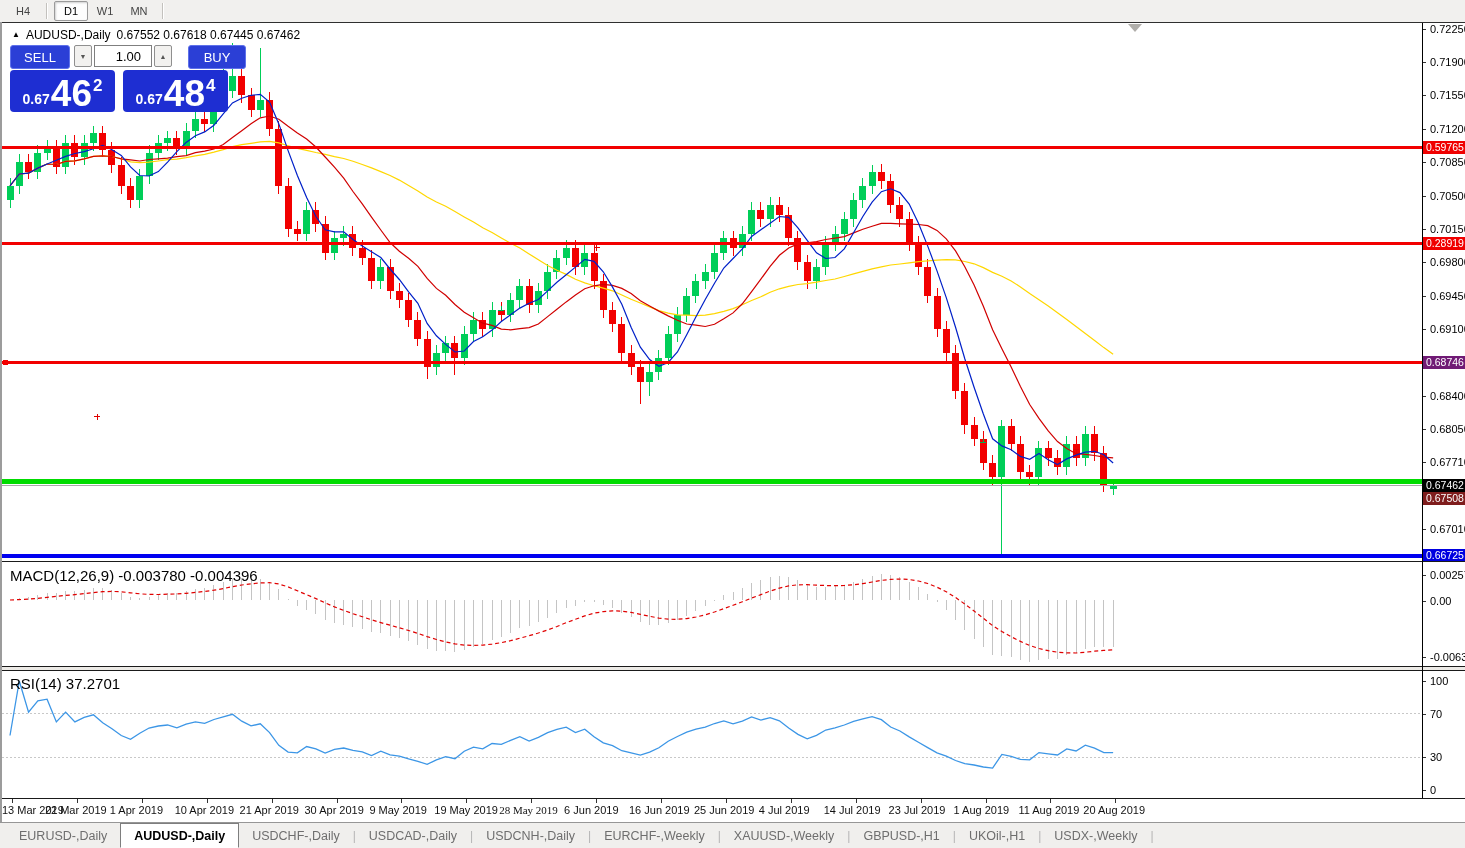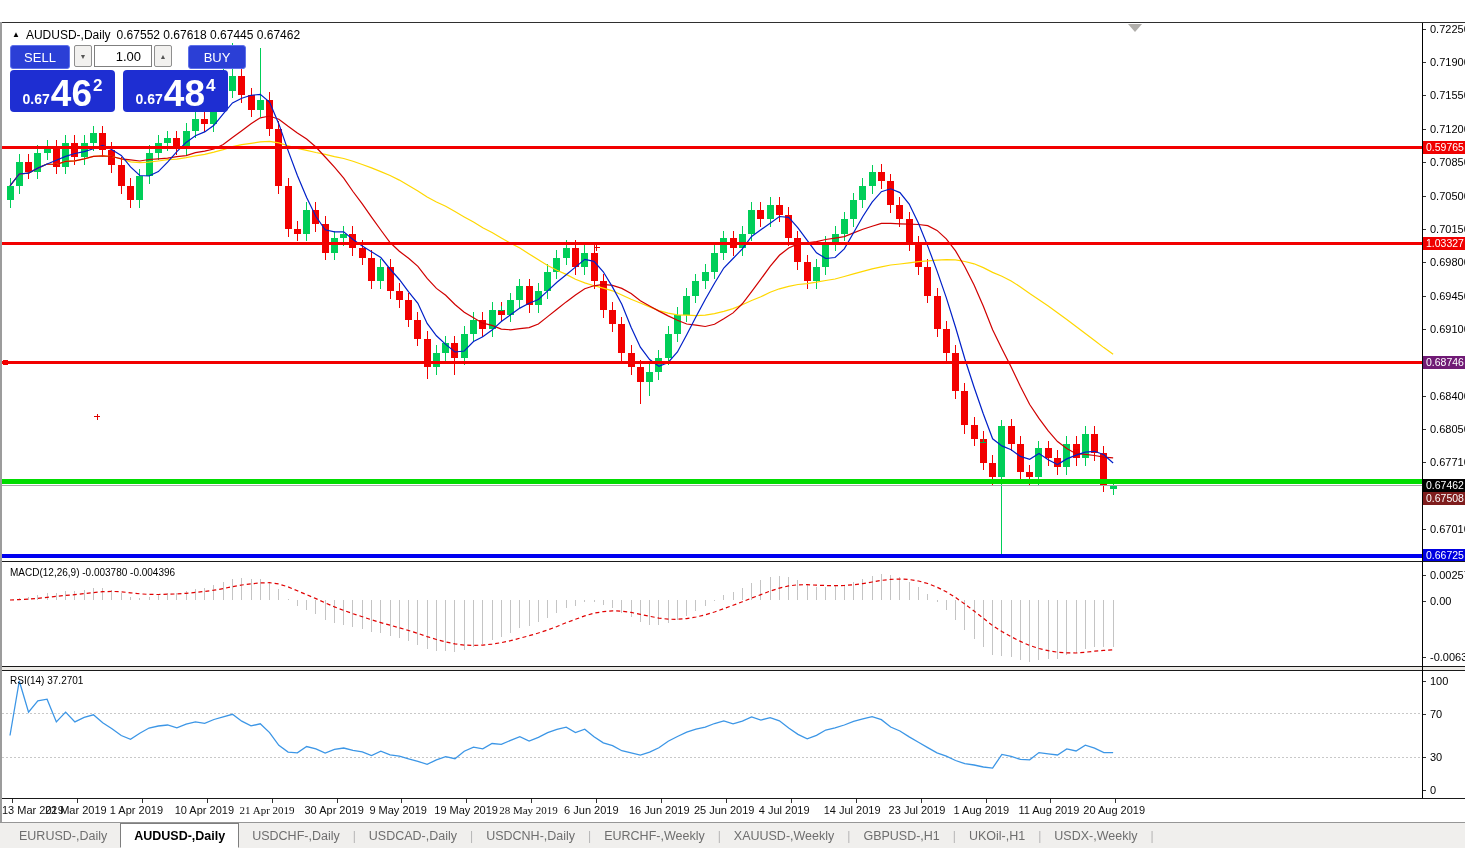--- a/index.html
+++ b/index.html
@@ -44,37 +44,45 @@
   .bp-big{font-size:37px;font-weight:bold;line-height:36px;}
   .bp-sup{font-size:17px;font-weight:bold;margin:0 0 16px 1px;}
   
   .price-axis-main{position:absolute;left:1422px;top:2px;width:43px;height:537px;overflow:hidden;}
   .ptick{position:absolute;left:0;width:4px;height:1px;background:#333;}
   .ptick-label{position:absolute;left:8px;width:40px;font-size:11px;color:#000;}
   .axis-badge{position:absolute;left:1px;width:42px;height:13px;line-height:13px;color:#fff;
               font-size:10.5px;padding-left:3px;box-sizing:border-box;}
   .sub-axis-label{position:absolute;left:1430px;font-size:11px;color:#000;}
   .sub-axis-tick{position:absolute;left:1422px;width:4px;height:1px;background:#333;}
-  .ind-label{position:absolute;left:10px;font-size:10px;color:#000;white-space:nowrap;}
+  .ind-label{position:absolute;left:10px;font-size:15px;color:#000;white-space:nowrap;}
   
   .date-axis{position:absolute;left:0;top:777px;width:1463px;height:22px;background:#fff;}
   .dtick{position:absolute;top:0;width:1px;height:4px;background:#333;}
   .dlabel{position:absolute;top:5px;font-size:11px;color:#111;white-space:nowrap;}
   
   .tabbar{position:absolute;left:0;top:822px;width:1465px;height:26px;background:#f0efed;border-top:1px solid #969696;
           box-sizing:border-box;display:flex;align-items:flex-end;padding-left:6px;}
   .tab{height:25px;display:flex;align-items:center;padding:0 13px;color:#6e6e6e;font-size:12.5px;cursor:pointer;white-space:nowrap;}
   .tab.active{background:#fff;border:1px solid #7e7e7e;border-bottom:1px solid #fff;color:#000;font-weight:bold;box-sizing:border-box;}
   .pipe{color:#b5b5b5;align-self:center;font-size:12px;}
 </style>
 </head>
 <body>
 
 <div id="app">
 
+  <div class="toolbar">
+    <div class="tbtn">H4</div>
+    <div class="tsep"></div>
+    <div class="tbtn active">D1</div>
+    <div class="tbtn">W1</div>
+    <div class="tbtn">MN</div>
+    <div class="tsep"></div>
+  </div>
 
   <div class="chart-window">
     <div class="topline"></div>
 
     <svg id="mainChart" style="left:2px;top:2px" width="1420" height="537">
         <g>
           <line x1="8" y1="154.31473253954155" x2="8" y2="183.89888039808062" stroke="#00ce58" stroke-width="1"></line>
           <rect x="4.5" y="161.94935134174543" width="7" height="14.314910254131348" fill="#00ce58"></rect>
           <line x1="17.27" y1="130.45654878265458" x2="17.27" y2="169.58397014394825" stroke="#00ce58" stroke-width="1"></line>
           <rect x="13.77" y="138.09116758485845" width="7" height="23.858183756886973" fill="#00ce58"></rect>
@@ -375,21 +383,21 @@
         <div class="ptick-label" style="top: 399.3px;">0.68050</div>
         <div class="ptick" style="top: 437.7px;"></div>
         <div class="ptick-label" style="top: 431.7px;">0.67710</div>
         <div class="ptick" style="top: 471.2px;"></div>
         <div class="ptick-label" style="top: 465.2px;">0.67360</div>
         <div class="ptick" style="top: 504.6px;"></div>
         <div class="ptick-label" style="top: 498.6px;">0.67010</div>
         <div class="ptick-label" style="top: 532px;">0.66660</div>
         <div class="axis-badge" style="top: 454.9px; background: rgb(0, 0, 0);">0.67462</div>
         <div class="axis-badge" style="top: 116.8px; background: rgb(240, 0, 0);">0.59765</div>
-        <div class="axis-badge" style="top: 212.5px; background: rgb(240, 0, 0);">1.03327</div>
+        <div class="axis-badge" style="top: 212.5px; background: rgb(240, 0, 0);">0.28919</div>
         <div class="axis-badge" style="top: 332.4px; background: #701a75;">0.68746</div>
         <div class="axis-badge" style="top: 525.3px; background: rgb(0, 0, 224);">0.66725</div>
         <div class="axis-badge" style="top: 450.5px; background: #7f1d1d; margin-top: 17px;">0.67508</div>
       </div>
 
     <div class="chart-header">
       <span class="collapse-icon">▲</span>
       <span>AUDUSD-,Daily</span>
       <span>0.67552 0.67618 0.67445 0.67462</span>
     </div>
@@ -560,21 +568,21 @@
     <div class="date-axis" id="dateAxis">
         <div class="dtick" style="left: 12px;"></div>
         <div class="dlabel" style="left: 2px;">13 Mar 2019</div>
         <div class="dtick" style="left: 76.9px;"></div>
         <div class="dlabel" style="left: 44.9px;">22 Mar 2019</div>
         <div class="dtick" style="left: 141.8px;"></div>
         <div class="dlabel" style="left: 109.8px;">1 Apr 2019</div>
         <div class="dtick" style="left: 206.7px;"></div>
         <div class="dlabel" style="left: 174.7px;">10 Apr 2019</div>
         <div class="dtick" style="left: 271.6px;"></div>
-        <div class="dlabel" style="left: 239.6px; font-family: Liberation Serif, serif;">21 Apr 2019</div>
+        <div class="dlabel" style="left: 239.6px;">21 Apr 2019</div>
         <div class="dtick" style="left: 336.5px;"></div>
         <div class="dlabel" style="left: 304.5px;">30 Apr 2019</div>
         <div class="dtick" style="left: 401.4px;"></div>
         <div class="dlabel" style="left: 369.4px;">9 May 2019</div>
         <div class="dtick" style="left: 466.3px;"></div>
         <div class="dlabel" style="left: 434.3px;">19 May 2019</div>
         <div class="dtick" style="left: 531.2px;"></div>
         <div class="dlabel" style="left: 499.2px; font-family: Liberation Serif, serif;">28 May 2019</div>
         <div class="dtick" style="left: 596.1px;"></div>
         <div class="dlabel" style="left: 564.1px;">6 Jun 2019</div>

